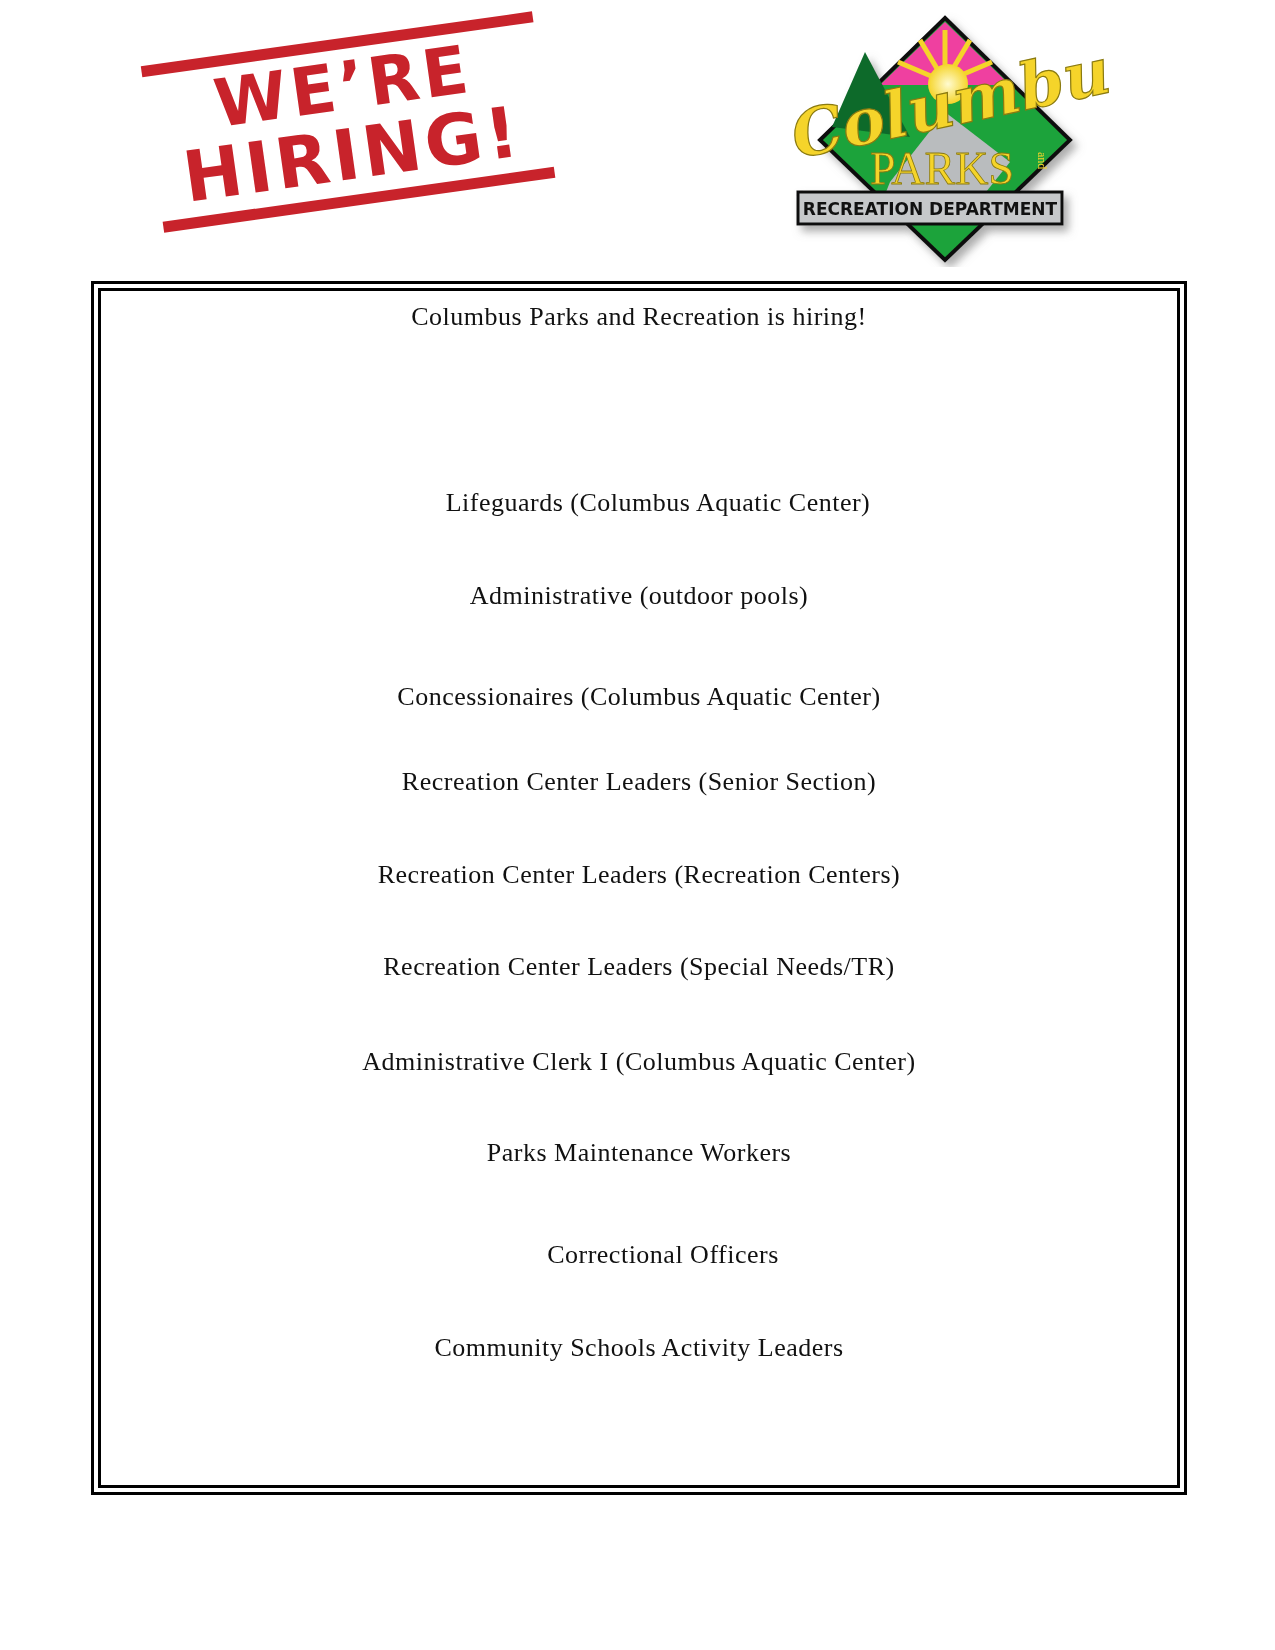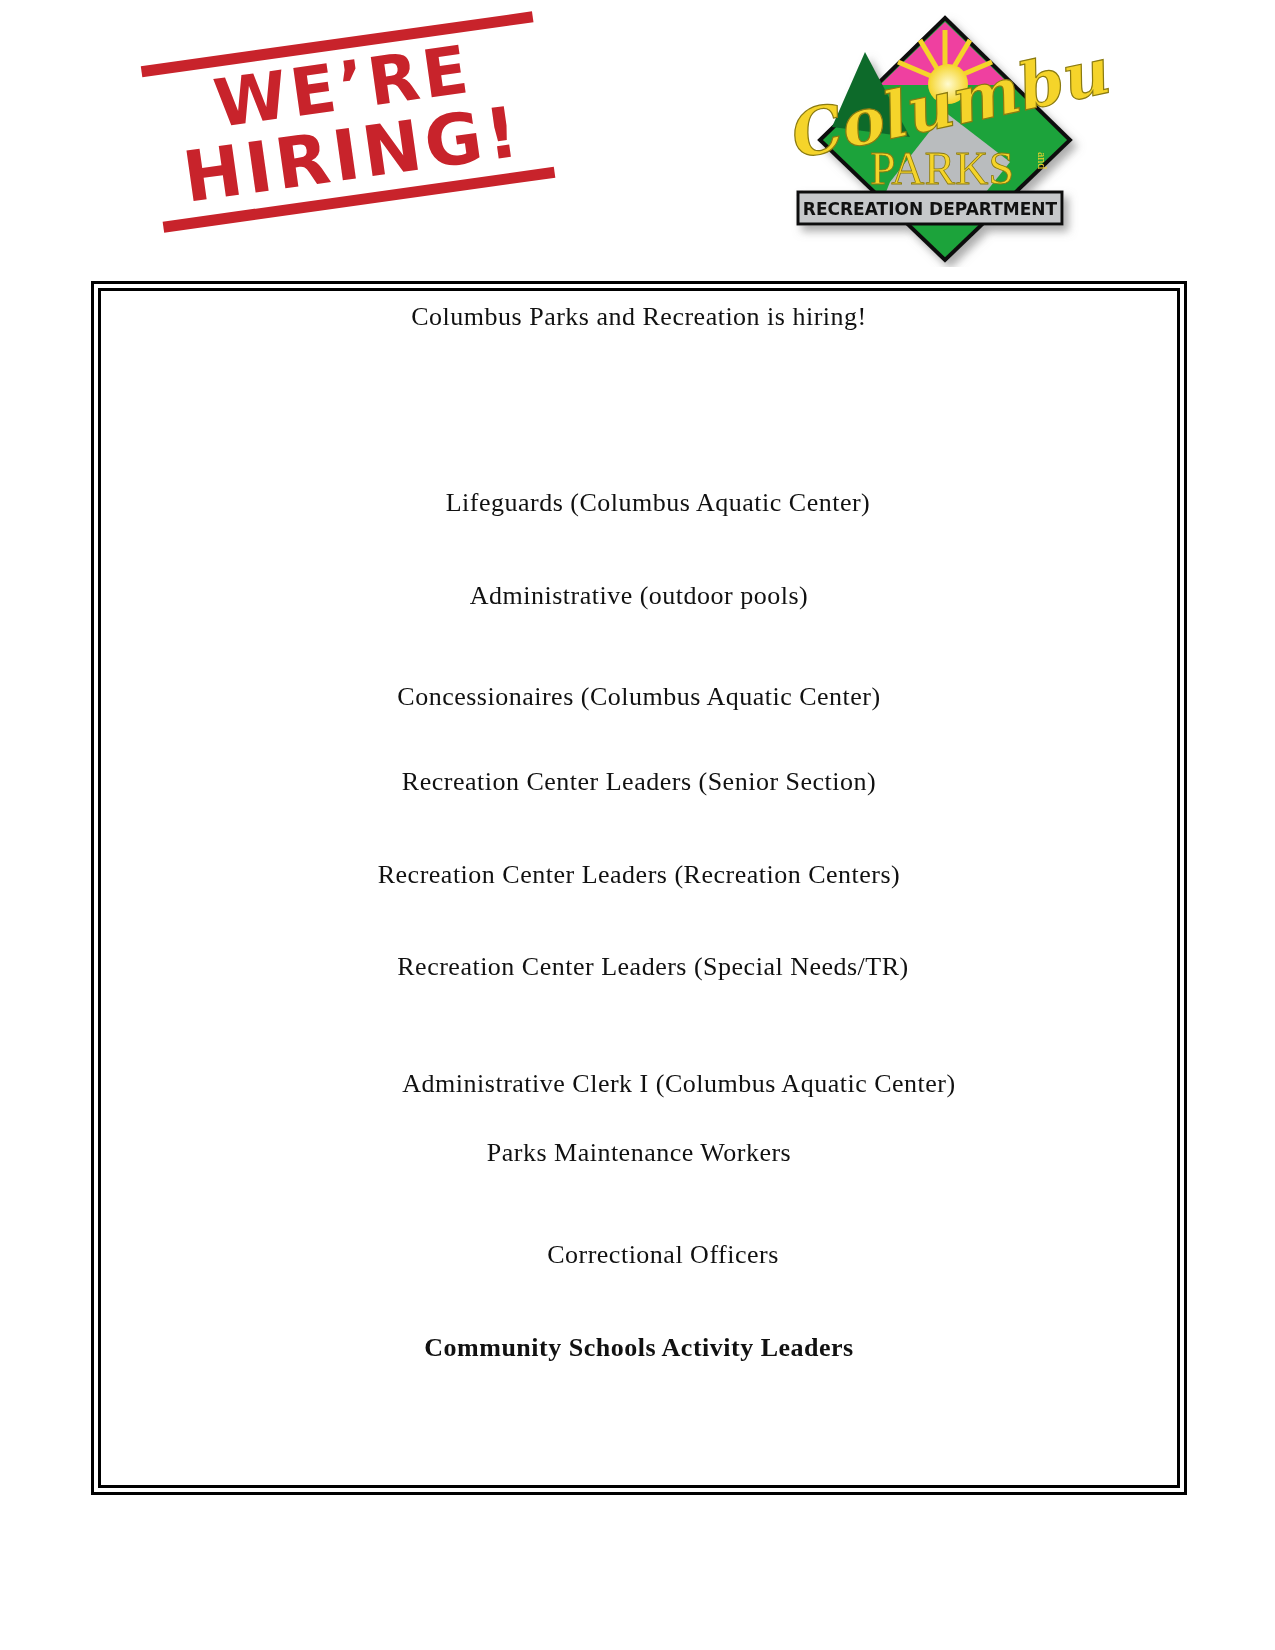--- a/index.html
+++ b/index.html
@@ -76,19 +76,19 @@
 <div class="frame">
   <div class="frame-inner"></div>
 
   <div class="job-line" style="top:11px;">Columbus Parks and Recreation is hiring!</div>
 
   <div class="job-line" style="top:197px;padding-left:19px;">Lifeguards (Columbus Aquatic Center)</div>
   <div class="job-line" style="top:290px;">Administrative (outdoor pools)</div>
   <div class="job-line" style="top:366px;margin-top:25px;">Concessionaires (Columbus Aquatic Center)</div>
   <div class="job-line" style="top:476px;">Recreation Center Leaders (Senior Section)</div>
   <div class="job-line" style="top:569px;">Recreation Center Leaders (Recreation Centers)</div>
-  <div class="job-line" style="top:661px;padding-left:14px;">Recreation Center Leaders (Special Needs/TR)</div>
-  <div class="job-line" style="top:778px;margin-left:40px;">Administrative Clerk I (Columbus Aquatic Center)</div>
+  <div class="job-line" style="top:661px;">Recreation Center Leaders (Special Needs/TR)</div>
+  <div class="job-line" style="top:756px;">Administrative Clerk I (Columbus Aquatic Center)</div>
   <div class="job-line" style="top:847px;">Parks Maintenance Workers</div>
   <div class="job-line" style="top:949px;padding-left:24px;">Correctional Officers</div>
-  <div class="job-line" style="top:1042px;font-weight:bold;">Community Schools Activity Leaders</div>
+  <div class="job-line" style="top:1042px;">Community Schools Activity Leaders</div>
 
 </div>
 
 </body></html>

